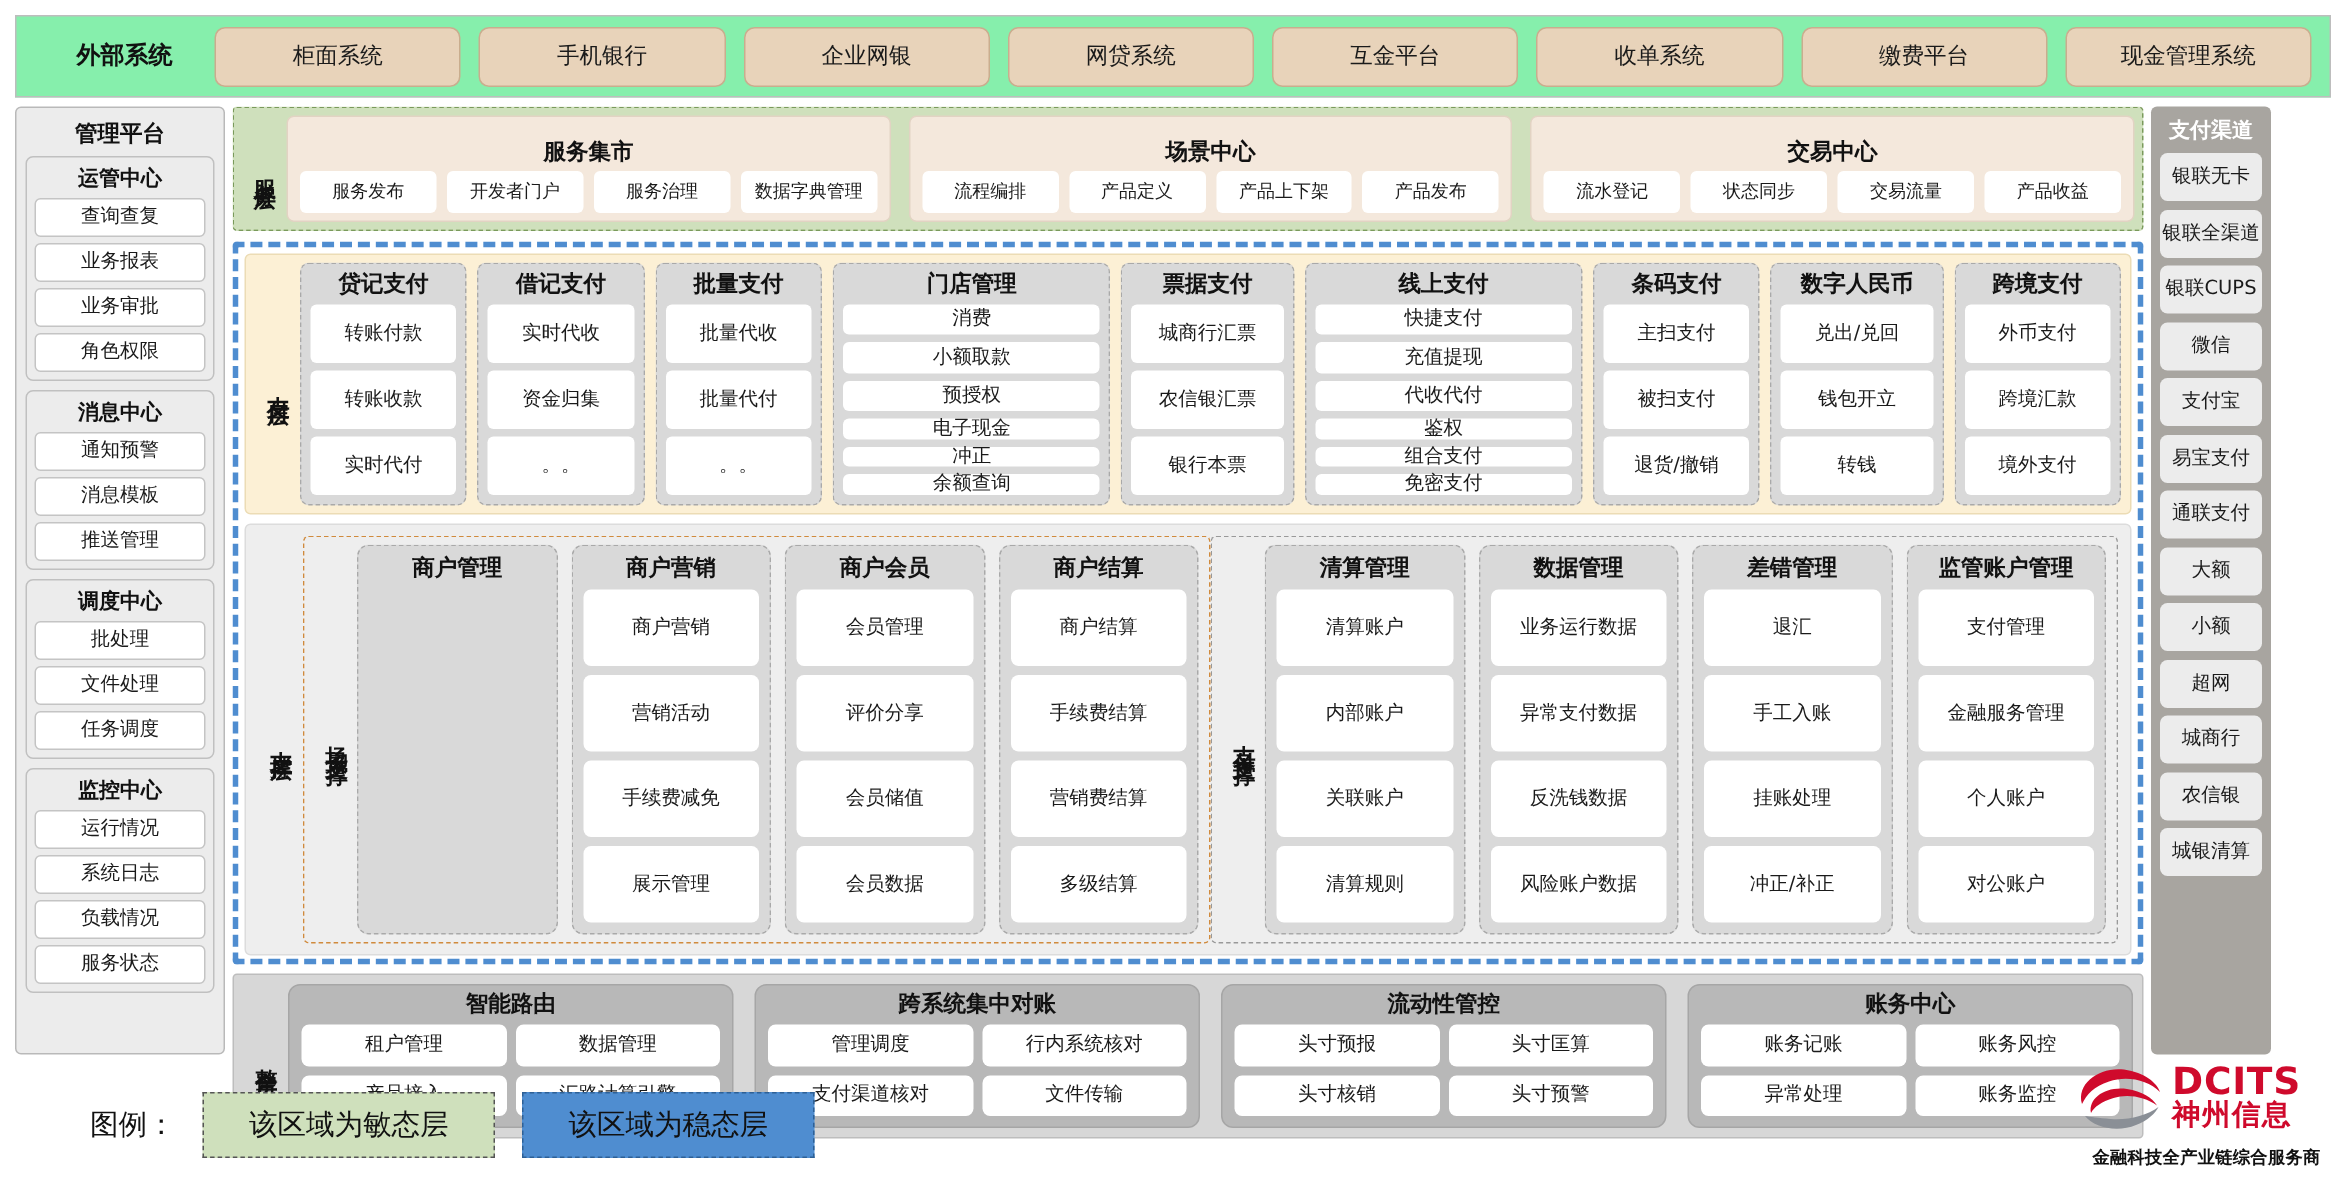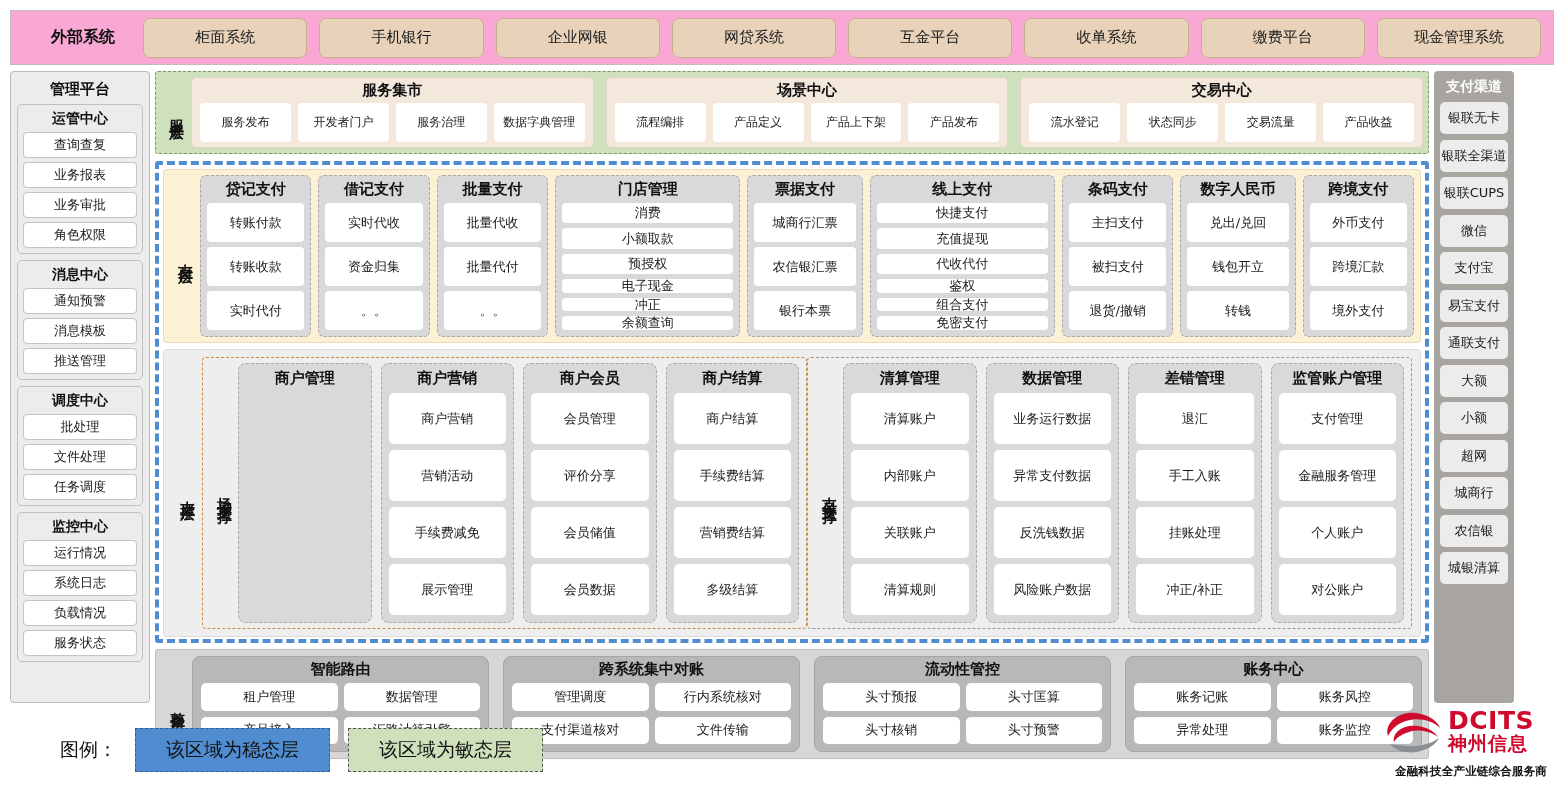--- a/index.html
+++ b/index.html
@@ -16,21 +16,21 @@
     border:1px solid #c4c4c4;
     border-radius:5px;
     display:flex;align-items:center;justify-content:center;
     text-align:center;
     color:#1a1a1a;
     line-height:1.05;
   }
   
   #external-bar{
     position:absolute;left:10px;top:10px;width:1544px;height:55px;
-    background:#f9a8d4;border:1px solid #bdbdbd;
+    background:#86efac;border:1px solid #bdbdbd;
     display:flex;align-items:center;padding:0 12px;justify-content:center;
   }
   #external-bar .ext-label{
     font-size:16px;font-weight:bold;color:#111;
     width:120px;text-align:center;flex:none;
   }
   #external-bar .ext-items{
     flex:1;display:flex;gap:12px;align-items:center;height:40px;
   }
   #external-bar .ext-items .tile{
@@ -85,21 +85,21 @@
   }
   .vlabel{
     flex:none;width:30px;height:100%;
     display:flex;align-items:center;justify-content:center;
     font-size:15px;font-weight:bold;color:#111;
     writing-mode:vertical-rl;letter-spacing:3px;
   }
   #service-layer .svc-groups{flex:1;display:flex;gap:12px;height:100%;}
   .svc-card{
     flex:1;background:#f4e8dc;border:1px solid #e2d3c3;border-radius:5px;
-    padding:2px 8px 5px 8px;display:flex;flex-direction:column;
+    padding:13px 8px 5px 8px;display:flex;flex-direction:column;font-family:Liberation Mono, monospace;
   }
   .svc-card .c-title{font-size:15px;font-weight:bold;text-align:center;color:#111;padding:1px 0 3px 0;}
   .svc-card .c-items{flex:1;display:flex;gap:7px;align-items:stretch;}
   .svc-card .c-items .tile{flex:1;font-size:12px;border:none;background:#fff;border-radius:4px;min-height:28px;}
   
   #stable-box{
     position:absolute;left:0;top:90px;width:1274px;height:482px;
     border:4px dashed #4f8dd0;border-radius:3px;background:#ffffff;
     padding:4px;
   }
@@ -489,22 +489,22 @@
             <div class="tile">账务监控</div>
           </div>
         </div>
       </div>
   </div>
 
 </div>
 
 <div id="legend">
   <div class="lg-label">图例：</div>
+  <div class="lg-chip agile">该区域为敏态层</div>
   <div class="lg-chip stable">该区域为稳态层</div>
-  <div class="lg-chip agile">该区域为敏态层</div>
 </div>
 
 <div id="brand">
   <div class="brand-row">
     <div class="swoosh">
       <svg width="64" height="48" viewBox="0 0 64 48" aria-hidden="true">
         <path d="M6 28 C2 14, 18 3, 34 5 C48 7, 56 14, 58 20 C50 12, 36 9, 24 13 C14 16, 9 22, 6 28 Z" fill="#cf0a2c"></path>
         <path d="M12 34 C10 24, 22 16, 36 18 C46 19.5, 53 24, 56 29 C48 23, 36 21, 27 24 C19 26.5, 14 30, 12 34 Z" fill="#cf0a2c"></path>
         <path d="M8 36 C14 44, 30 47, 42 42 C50 39, 55 34, 57 30 C49 36, 36 39, 25 38 C17 37.3, 11 36.6, 8 36 Z" fill="#8a8f96"></path>
       </svg>

